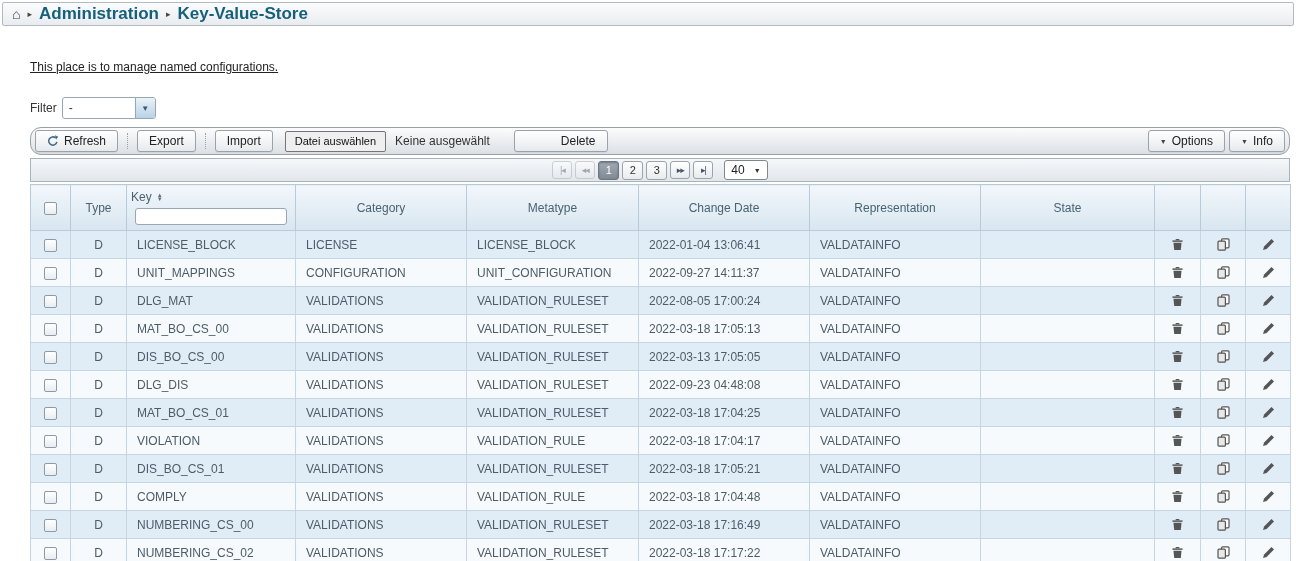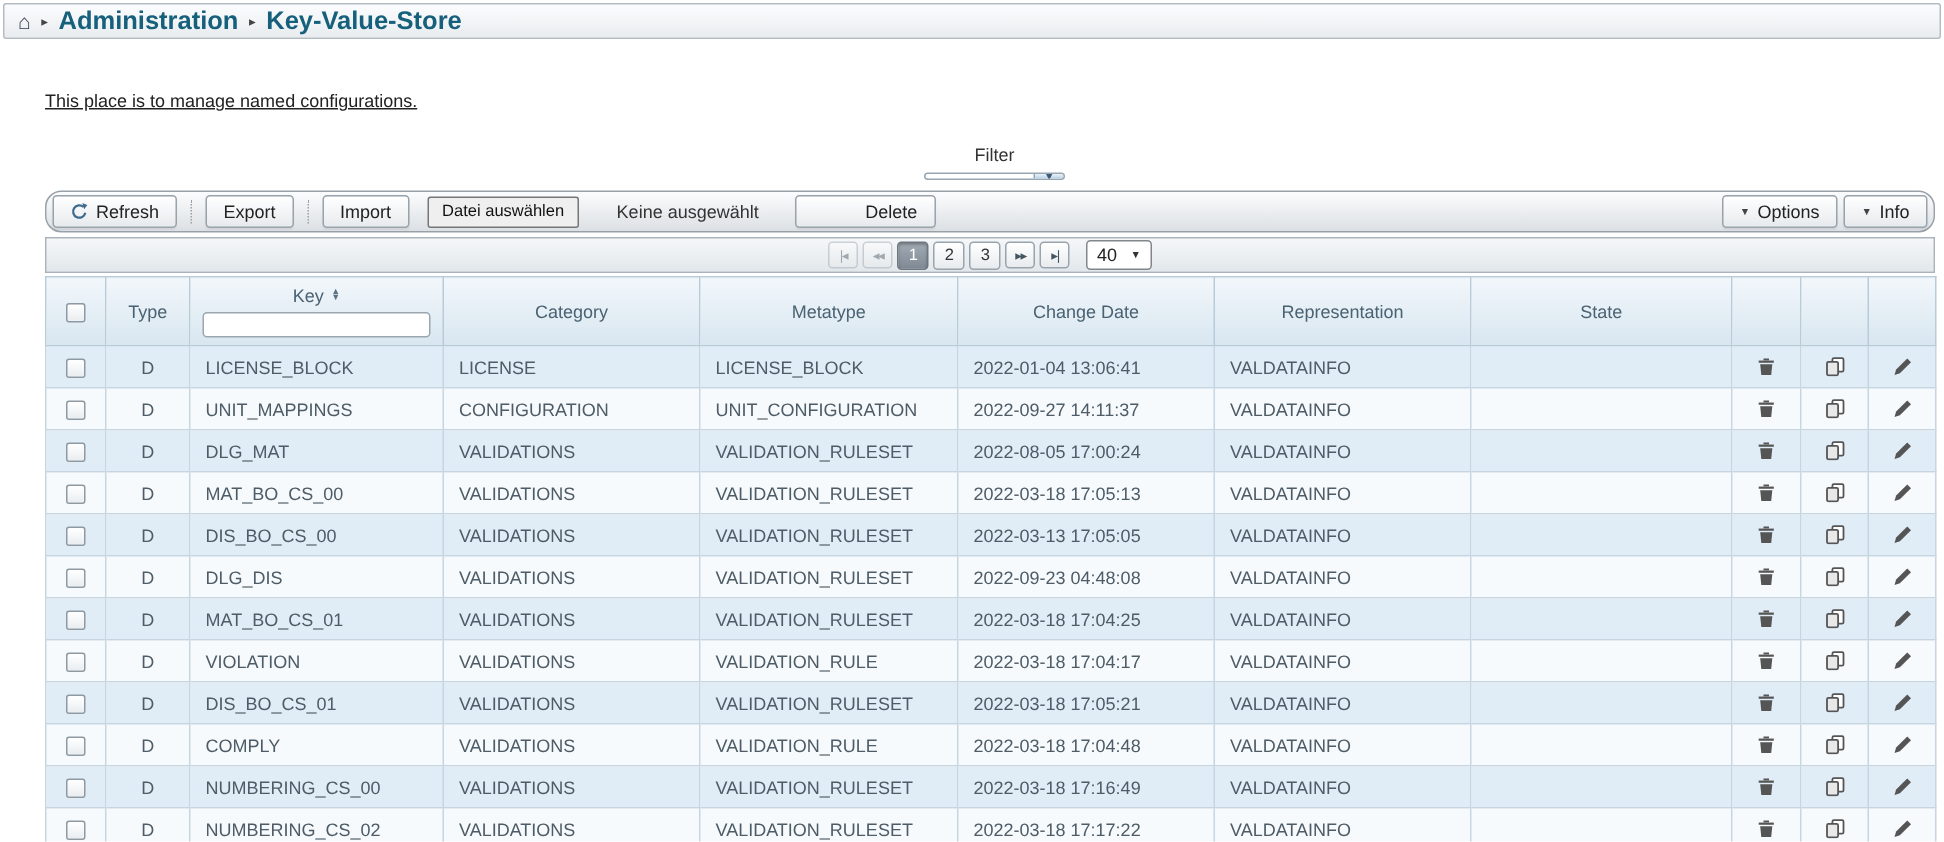--- a/index.html
+++ b/index.html
@@ -16,21 +16,21 @@
     background:linear-gradient(#fbfcfe,#e9ecef);
     border:1px solid #b4bac1; border-radius:2px;
   }
   .home { font-size:14px; color:#2e3e4e; line-height:1; cursor:pointer; }
   .chev { font-size:9px; color:#444; }
   .crumb { font-weight:bold; font-size:17px; color:#16607c; text-decoration:none; cursor:pointer; }
 
   .intro { margin:34px 0 0 30px; color:#222;text-decoration:underline; }
 
   
-  .filter-row { margin:22px 0 0 30px; display:flex; align-items:center; gap:5px; height:24px;flex-direction:column; }
+  .filter-row { margin:22px 0 0 30px; display:flex; align-items:center; gap:5px; height:24px; }
   .combo { display:inline-flex; width:94px; height:22px; border:1px solid #98a6b2; border-radius:3px; overflow:hidden; background:#fff; cursor:pointer; }
   .combo-value { flex:1; padding:3px 6px; font-size:12px; color:#333; }
   .combo-btn { width:20px; display:flex; align-items:center; justify-content:center; background:linear-gradient(#e9f2f9,#b9d2e5); border-left:1px solid #98a6b2; cursor:pointer; }
   .tri { font-size:8px; color:#3c5a73; }
 
   
   .toolbar {
     margin:7px 6px 0 30px; height:28px; padding:2px 4px;
     display:flex; align-items:center; gap:4px;
     background:linear-gradient(#fbfcfd,#dce0e4);
@@ -41,21 +41,21 @@
     background:linear-gradient(#ffffff,#e7eaed); border:1px solid #99a3ac; border-radius:3px;
     font-family:"Liberation Sans",sans-serif; font-size:12px; color:#222; cursor:pointer;
     box-shadow:0 1px 1px rgba(0,0,0,0.06); white-space:nowrap;
   }
   .sep { height:16px; border-left:1px dotted #9aa0a6; margin:0 5px; }
   .file-btn {
     height:21px; padding:0 9px; margin-left:8px;
     background:#efefef; border:1px solid #767676; border-radius:2px;
     font-family:"Liberation Sans",sans-serif; font-size:11px; color:#111; cursor:pointer; white-space:nowrap;
   }
-  .file-status { margin-left:21px; color:#333; white-space:nowrap; }
+  .file-status { margin-left:5px; color:#333; white-space:nowrap; }
   .delete-btn { margin-left:20px;padding-left:46px; }
   .options-btn { margin-left:auto; }
   .dd { font-size:7px; color:#444; }
 
   
   .paginator {
     margin:3px 6px 0 30px; height:24px;
     display:flex; align-items:center; justify-content:center; gap:3px;
     background:linear-gradient(#f5f7f9,#e2e7eb); border:1px solid #aab3bb;
   }
@@ -91,21 +91,21 @@
     padding:0 10px; white-space:nowrap; overflow:hidden; vertical-align:middle;
   }
   tr.r-even td { background:#e0edf6; }
   tr.r-odd td { background:#f7fafc; }
   .c-check, .c-icon, .c-type { text-align:center; padding:0 !important; }
   .checkbox {
     display:inline-block; width:13px; height:13px; vertical-align:middle;
     background:linear-gradient(#ffffff,#e9edf0); border:1px solid #8d99a3; border-radius:2px;
     cursor:pointer; box-shadow:inset 0 0 1px #fff;
   }
-  .keyhead-top { display:flex; align-items:center; justify-content:center; gap:5px; }
+  .keyhead-top { display:flex; align-items:center; gap:5px; }
   .sort-icon { display:inline-flex; flex-direction:column; line-height:4px; font-size:6px; color:#5a7283; }
   .sort-icon i { font-style:normal; }
   .key-filter {
     display:block; width:152px; height:17px; margin:4px auto 0;
     border:1px solid #9aa7b1; border-radius:3px; padding:0 4px; font-size:11px;
     font-family:"Liberation Sans",sans-serif;
   }
   .action { display:inline-flex; width:16px; height:16px; align-items:center; justify-content:center; cursor:pointer; vertical-align:middle; }
 </style>
 </head>

